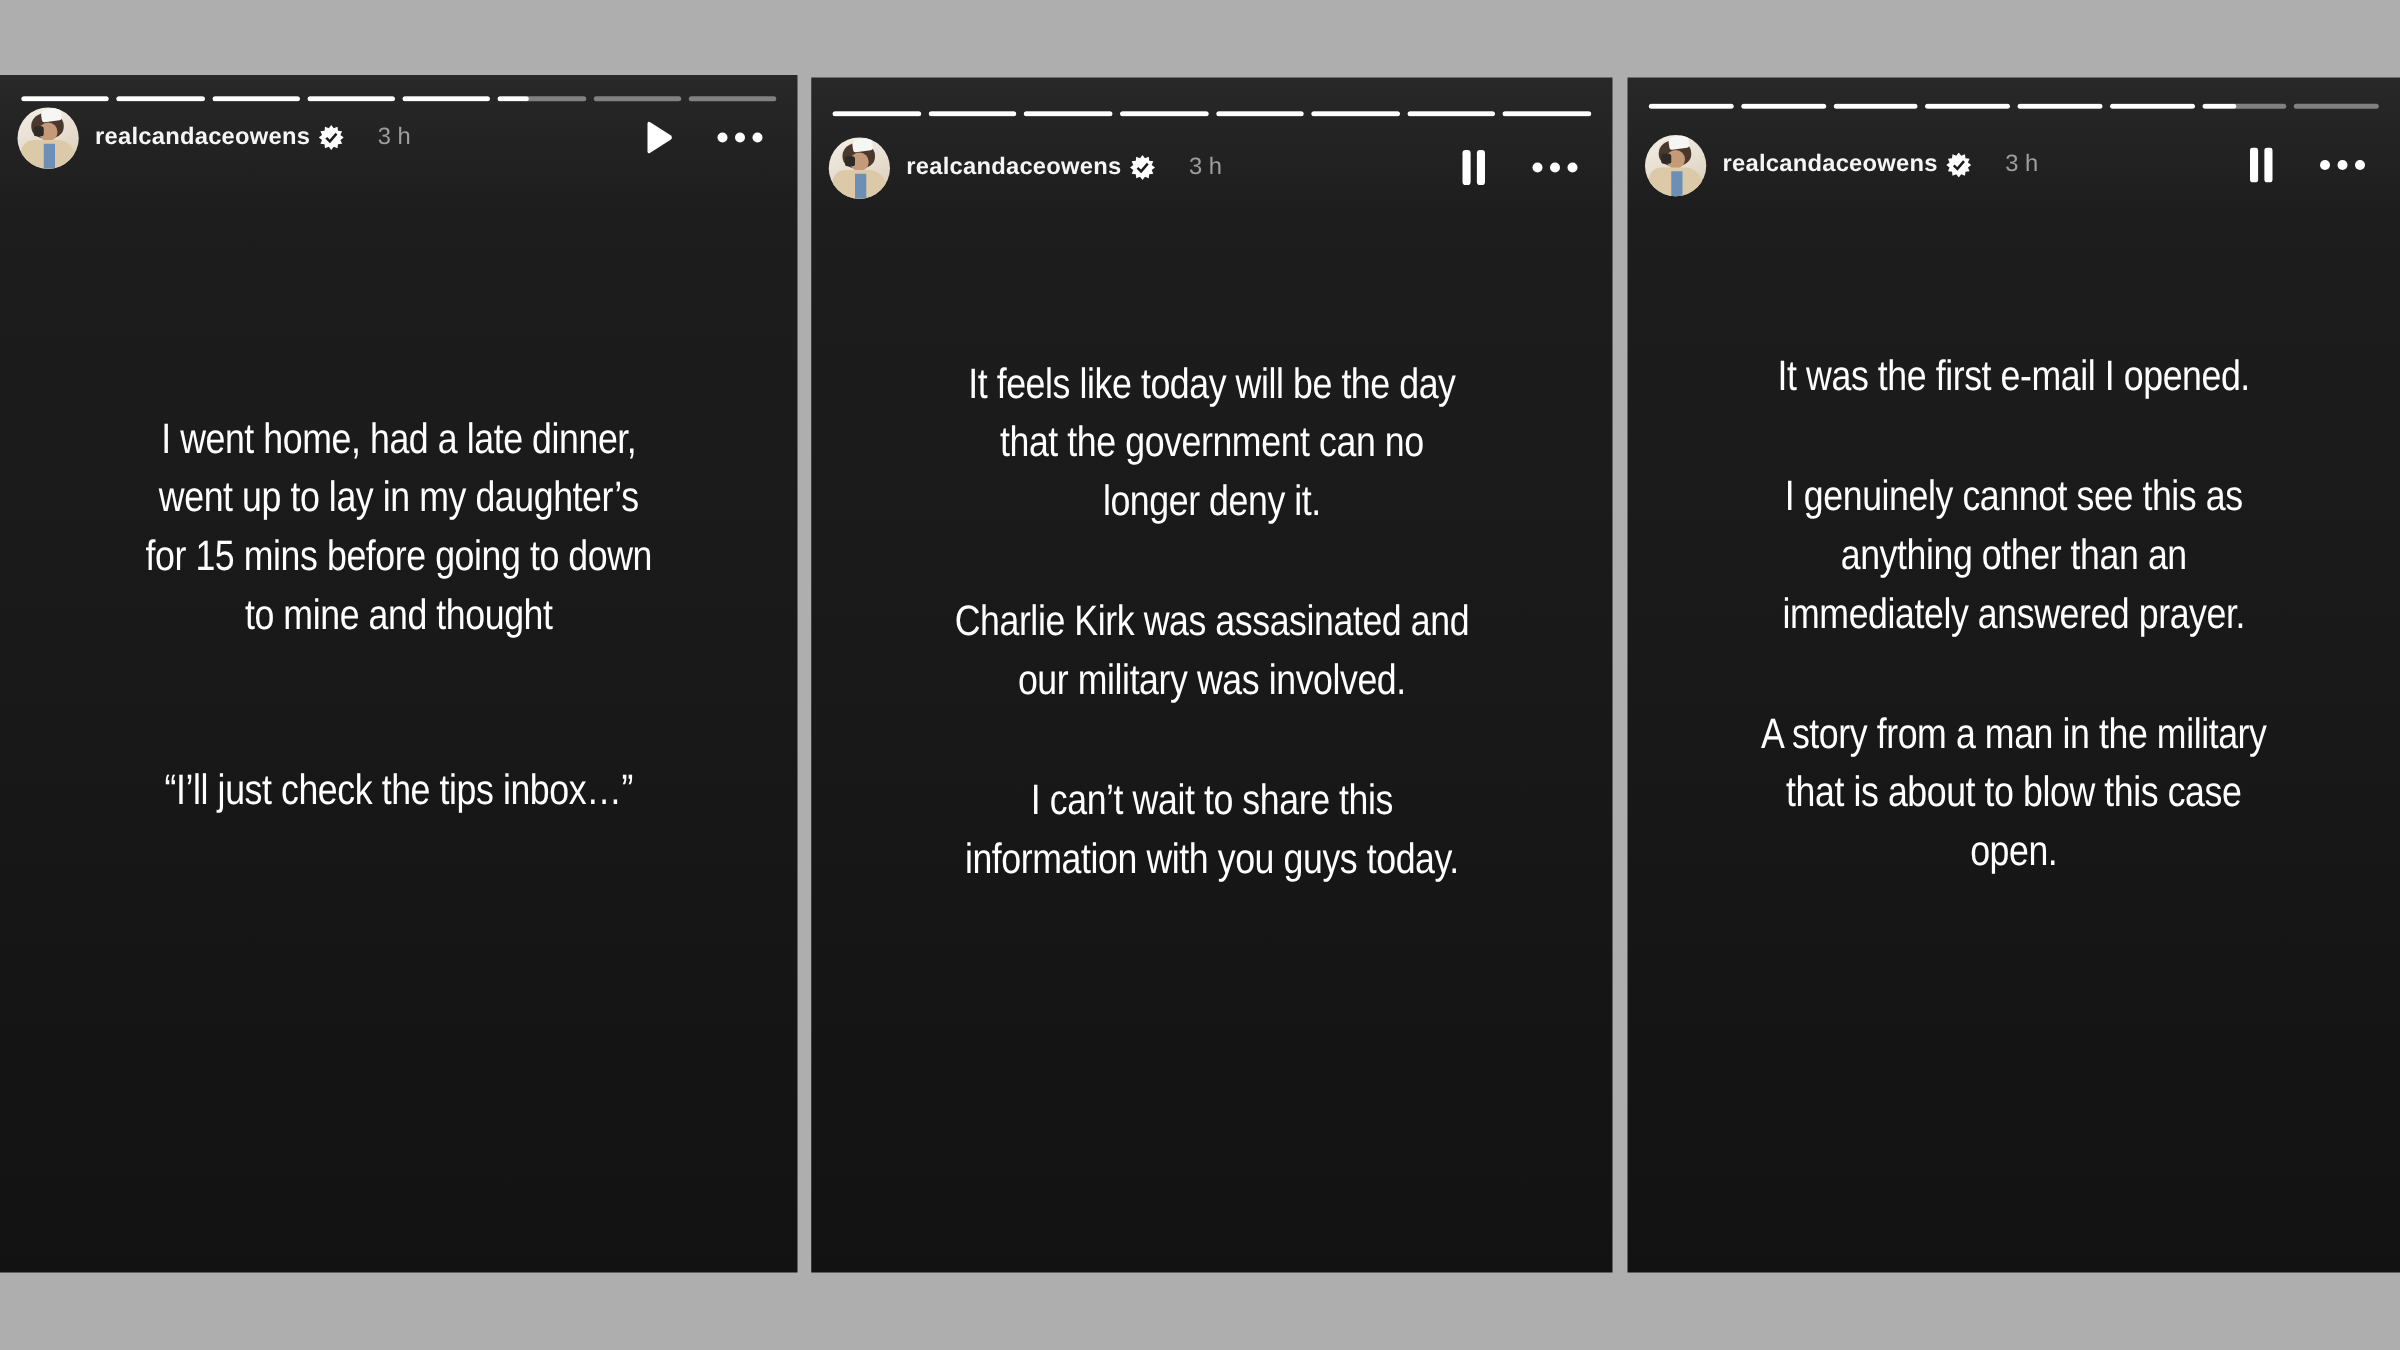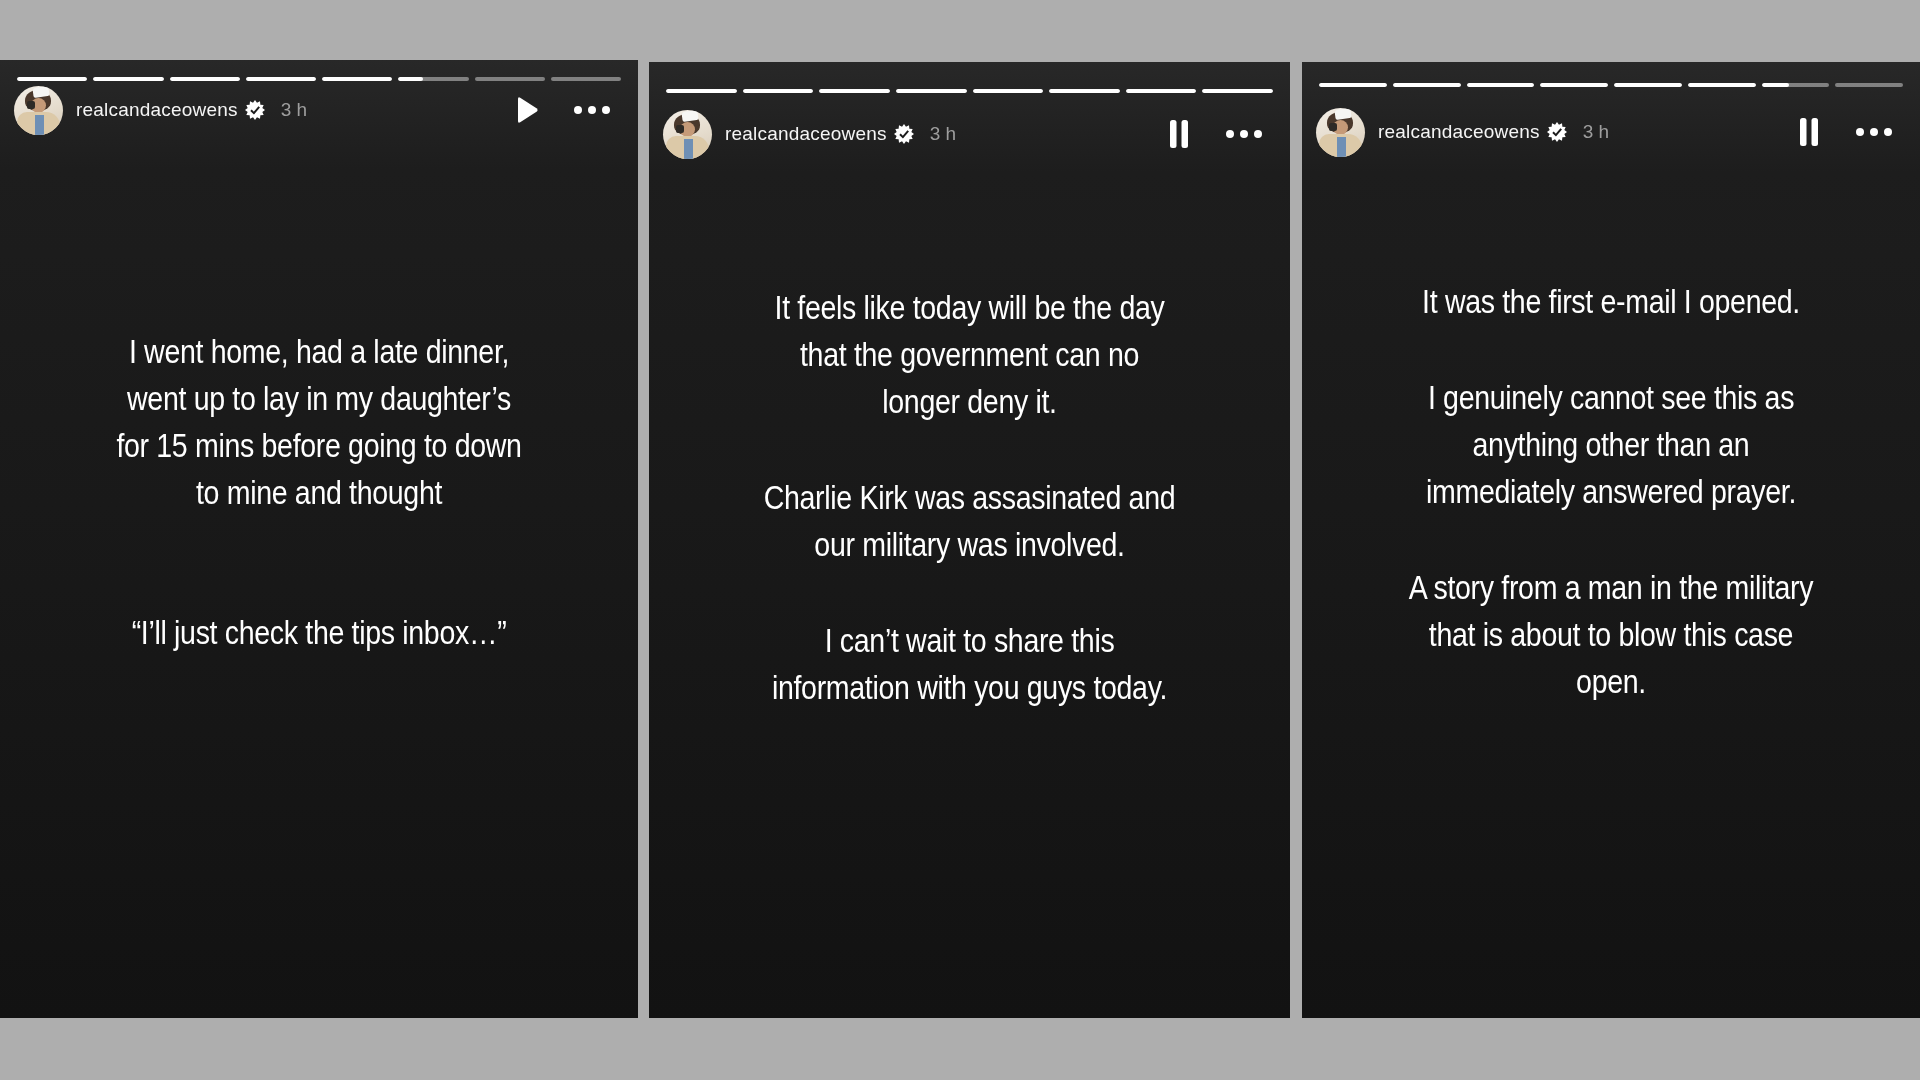--- a/index.html
+++ b/index.html
@@ -27,23 +27,23 @@
 
   .avatar{width:49px;height:49px;border-radius:50%;margin-right:13px;position:relative;overflow:hidden;flex:none;
           background:linear-gradient(160deg,#f4efe8 0%,#e5dccd 55%,#d6c9b6 100%);}
   .av-hair{position:absolute;left:11px;top:4px;width:26px;height:21px;background:#4a382c;border-radius:50% 50% 45% 45%;}
   .av-cap{position:absolute;left:19px;top:1px;width:16px;height:10px;background:#f6f6f4;border-radius:4px 4px 2px 2px;transform:rotate(-8deg);}
   .av-face{position:absolute;left:17px;top:12px;width:15px;height:15px;background:#c59a78;border-radius:50%;}
   .av-cam{position:absolute;left:13px;top:15px;width:8px;height:8px;background:#2e2a26;border-radius:2px;}
   .av-body{position:absolute;left:3px;top:26px;width:43px;height:24px;background:#dcc9a8;border-radius:10px 14px 0 0;}
   .av-shirt{position:absolute;left:21px;top:29px;width:9px;height:20px;background:#6e8fb5;}
 
-  .uname{font-weight:normal;font-size:19px;color:#f5f5f5;letter-spacing:.2px;white-space:nowrap;}
+  .uname{font-weight:bold;font-size:19px;color:#f5f5f5;letter-spacing:.2px;white-space:nowrap;}
   .badge{margin-left:7px;flex:none;}
-  .time{margin-left:16px;font-size:19px;color:#9e9e9e;white-space:nowrap;}
+  .time{margin-left:27px;font-size:19px;color:#9e9e9e;white-space:nowrap;}
   .spacer{flex:1;}
 
   .playback{width:30px;height:32px;display:flex;align-items:center;justify-content:center;margin-right:32px;cursor:pointer;background:none;border:none;padding:0;}
   .dots{display:flex;gap:6px;margin-right:10px;cursor:pointer;background:none;border:none;padding:0;}
   .dots i{width:8px;height:8px;border-radius:50%;background:#ffffff;display:block;}
 
   
   .content{position:absolute;left:10px;right:10px;text-align:center;color:#ffffff;
            font-size:34px;line-height:47px;letter-spacing:-0.4px;
            transform:scaleX(0.84);transform-origin:50% 0;}

